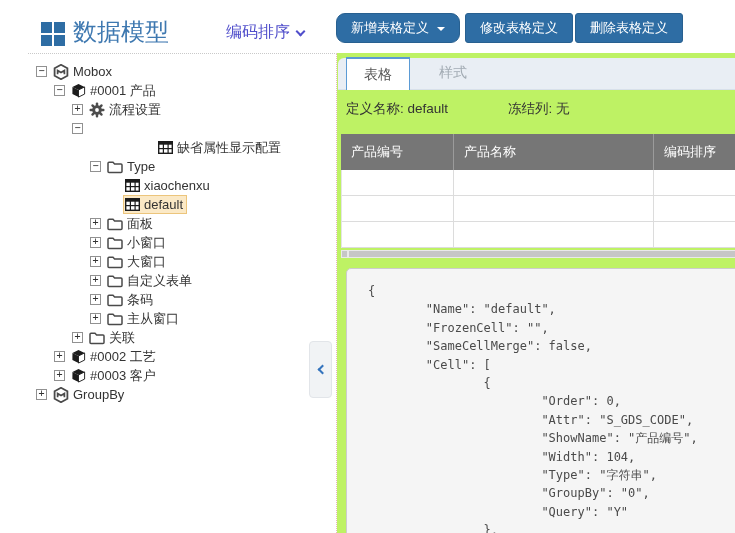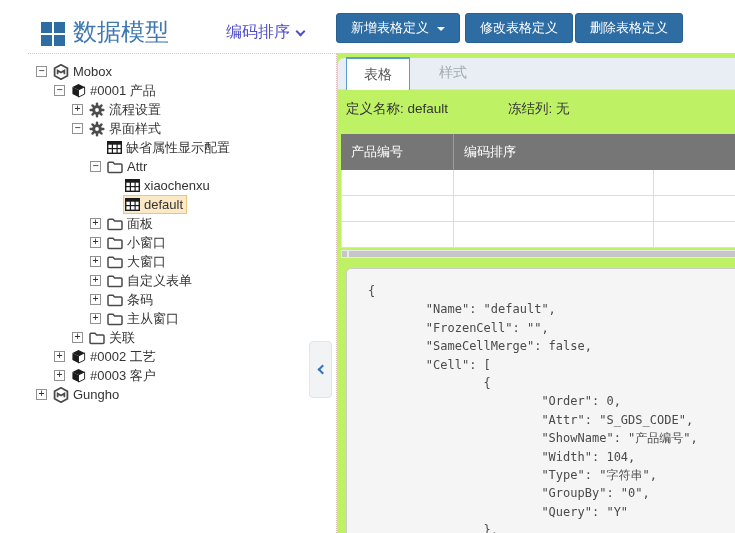--- a/index.html
+++ b/index.html
@@ -12,21 +12,21 @@
   .logo { position:absolute; left:13px; top:22px; width:24px; height:24px;
           display:grid; grid-template-columns:11px 11px; grid-template-rows:11px 11px; gap:2px; }
   .logo span { background:#2e6da4; }
   .app-title { position:absolute; left:45px; top:16px; font-size:24px; font-weight:400; color:#3e78b0; }
   .sort-dd { position:absolute; left:198px; top:22px; font-size:16px; color:#504ecb; cursor:pointer; }
   .chev-down { display:inline-block; width:7px; height:7px; border-right:2px solid #504ecb;
                border-bottom:2px solid #504ecb; transform:rotate(45deg); margin-left:7px; margin-bottom:2px; }
   .btn { position:absolute; top:13px; height:30px; background:#2e6da4; border:1px solid #286090;
          border-radius:3px; color:#fff; font-size:13px; font-family:"Liberation Sans",sans-serif;
          padding:0 14px; cursor:pointer; }
-  .btn1 { left:308px; }
+  .btn1 { left:308px;border-radius:9px; }
   .btn2 { left:437px; }
   .btn3 { left:547px; }
   .caret { display:inline-block; width:0; height:0; border-left:4px solid transparent;
            border-right:4px solid transparent; border-top:4px solid #fff; margin-left:8px; vertical-align:middle; }
 
   
   .tree-panel { position:absolute; left:0; top:53px; width:309px; bottom:0; background:#fff;
                 border-top:1px dotted #c9c9c9; border-right:1px dotted #e5b9b9; padding-top:8px; }
   .tree-row { height:19px; display:flex; align-items:center; font-size:13px; color:#333;
               white-space:nowrap; cursor:default; }
@@ -144,37 +144,22 @@
                   <circle cx="8" cy="8" r="4.8"></circle>
                 </g>
                 <circle cx="8" cy="8" r="1.9" fill="#fff"></circle>
               </svg>
             </span>
             <span>流程设置</span>
           </span>
         </div>
         <div class="tree-row" style="padding-left: 44px;">
           <span class="tree-toggle">−</span>
-          <span class="tree-node">
-            <span class="tree-icon">
-              <svg width="16" height="16" viewBox="0 0 16 16">
-                <g fill="#4d4d4d">
-                  <rect x="6.8" y="0.5" width="2.4" height="15" rx="1"></rect>
-                  <rect x="6.8" y="0.5" width="2.4" height="15" rx="1" transform="rotate(45 8 8)"></rect>
-                  <rect x="6.8" y="0.5" width="2.4" height="15" rx="1" transform="rotate(90 8 8)"></rect>
-                  <rect x="6.8" y="0.5" width="2.4" height="15" rx="1" transform="rotate(135 8 8)"></rect>
-                  <circle cx="8" cy="8" r="4.8"></circle>
-                </g>
-                <circle cx="8" cy="8" r="1.9" fill="#fff"></circle>
-              </svg>
-            </span>
-            <span>界面样式</span>
-          </span>
-        </div>
-        <div class="tree-row" style="padding-left: 62px;">
+        </div>
+        <div class="tree-row" style="padding-left: 62px; justify-content: center;">
           <span class="tree-spacer"></span>
           <span class="tree-node">
             <span class="tree-icon">
               <svg width="15" height="13" viewBox="0 0 15 13">
                 <rect x="0.7" y="0.7" width="13.6" height="11.6" fill="#fff" stroke="#1c1c1c" stroke-width="1.4"></rect>
                 <rect x="0.7" y="0.7" width="13.6" height="3" fill="#1c1c1c"></rect>
                 <line x1="5.4" y1="0.7" x2="5.4" y2="12.3" stroke="#1c1c1c" stroke-width="1.2"></line>
                 <line x1="10.1" y1="0.7" x2="10.1" y2="12.3" stroke="#1c1c1c" stroke-width="1.2"></line>
                 <line x1="0.7" y1="7.6" x2="14.3" y2="7.6" stroke="#1c1c1c" stroke-width="1.2"></line>
               </svg>
@@ -183,21 +168,21 @@
           </span>
         </div>
         <div class="tree-row" style="padding-left: 62px;">
           <span class="tree-toggle">−</span>
           <span class="tree-node">
             <span class="tree-icon">
               <svg width="16" height="14" viewBox="0 0 16 14">
                 <path d="M1 3.2 C1 2.6 1.4 2.2 2 2.2 H6 L7.6 3.9 H14 C14.6 3.9 15 4.3 15 4.9 V11.6 C15 12.2 14.6 12.6 14 12.6 H2 C1.4 12.6 1 12.2 1 11.6 Z" fill="#fff" stroke="#4a4a4a" stroke-width="1.5"></path>
               </svg>
             </span>
-            <span>Attr</span>
+            <span>Type</span>
           </span>
         </div>
         <div class="tree-row" style="padding-left: 80px;">
           <span class="tree-spacer"></span>
           <span class="tree-node">
             <span class="tree-icon">
               <svg width="15" height="13" viewBox="0 0 15 13">
                 <rect x="0.7" y="0.7" width="13.6" height="11.6" fill="#fff" stroke="#1c1c1c" stroke-width="1.4"></rect>
                 <rect x="0.7" y="0.7" width="13.6" height="3" fill="#1c1c1c"></rect>
                 <line x1="5.4" y1="0.7" x2="5.4" y2="12.3" stroke="#1c1c1c" stroke-width="1.2"></line>
@@ -328,21 +313,21 @@
         </div>
         <div class="tree-row" style="padding-left: 8px;">
           <span class="tree-toggle">+</span>
           <span class="tree-node">
             <span class="tree-icon">
               <svg width="16" height="16" viewBox="0 0 16 16">
                 <path d="M8 .8 L14.4 4.2 V11.8 L8 15.2 L1.6 11.8 V4.2 Z" fill="none" stroke="#4a4a4a" stroke-width="1.8"></path>
                 <path d="M4.6 10.2 V6.4 L8 8.4 L11.4 6.4 V10.2" fill="none" stroke="#4a4a4a" stroke-width="1.7"></path>
               </svg>
             </span>
-            <span>Gungho</span>
+            <span>GroupBy</span>
           </span>
         </div>
       </div>
     <div class="collapse-handle">
       <span class="chev-left"></span>
     </div>
   </div>
 
   <div class="main-panel">
     <div class="tabbar">
@@ -355,20 +340,21 @@
       <b>default</b>
       <span class="g2">
         <span>冻结列:</span>
         <b>无</b>
       </span>
     </div>
 
     <div class="grid">
       <div class="thead" id="grid-header">
           <div class="th col0">产品编号</div>
+          <div class="th col1">产品名称</div>
           <div class="th col2">编码排序</div>
         </div>
       <div class="tbody" id="grid-body">
           <div class="tr">
             <div class="td col0"></div>
             <div class="td col1"></div>
             <div class="td col2"></div>
           </div>
           <div class="tr">
             <div class="td col0"></div>

